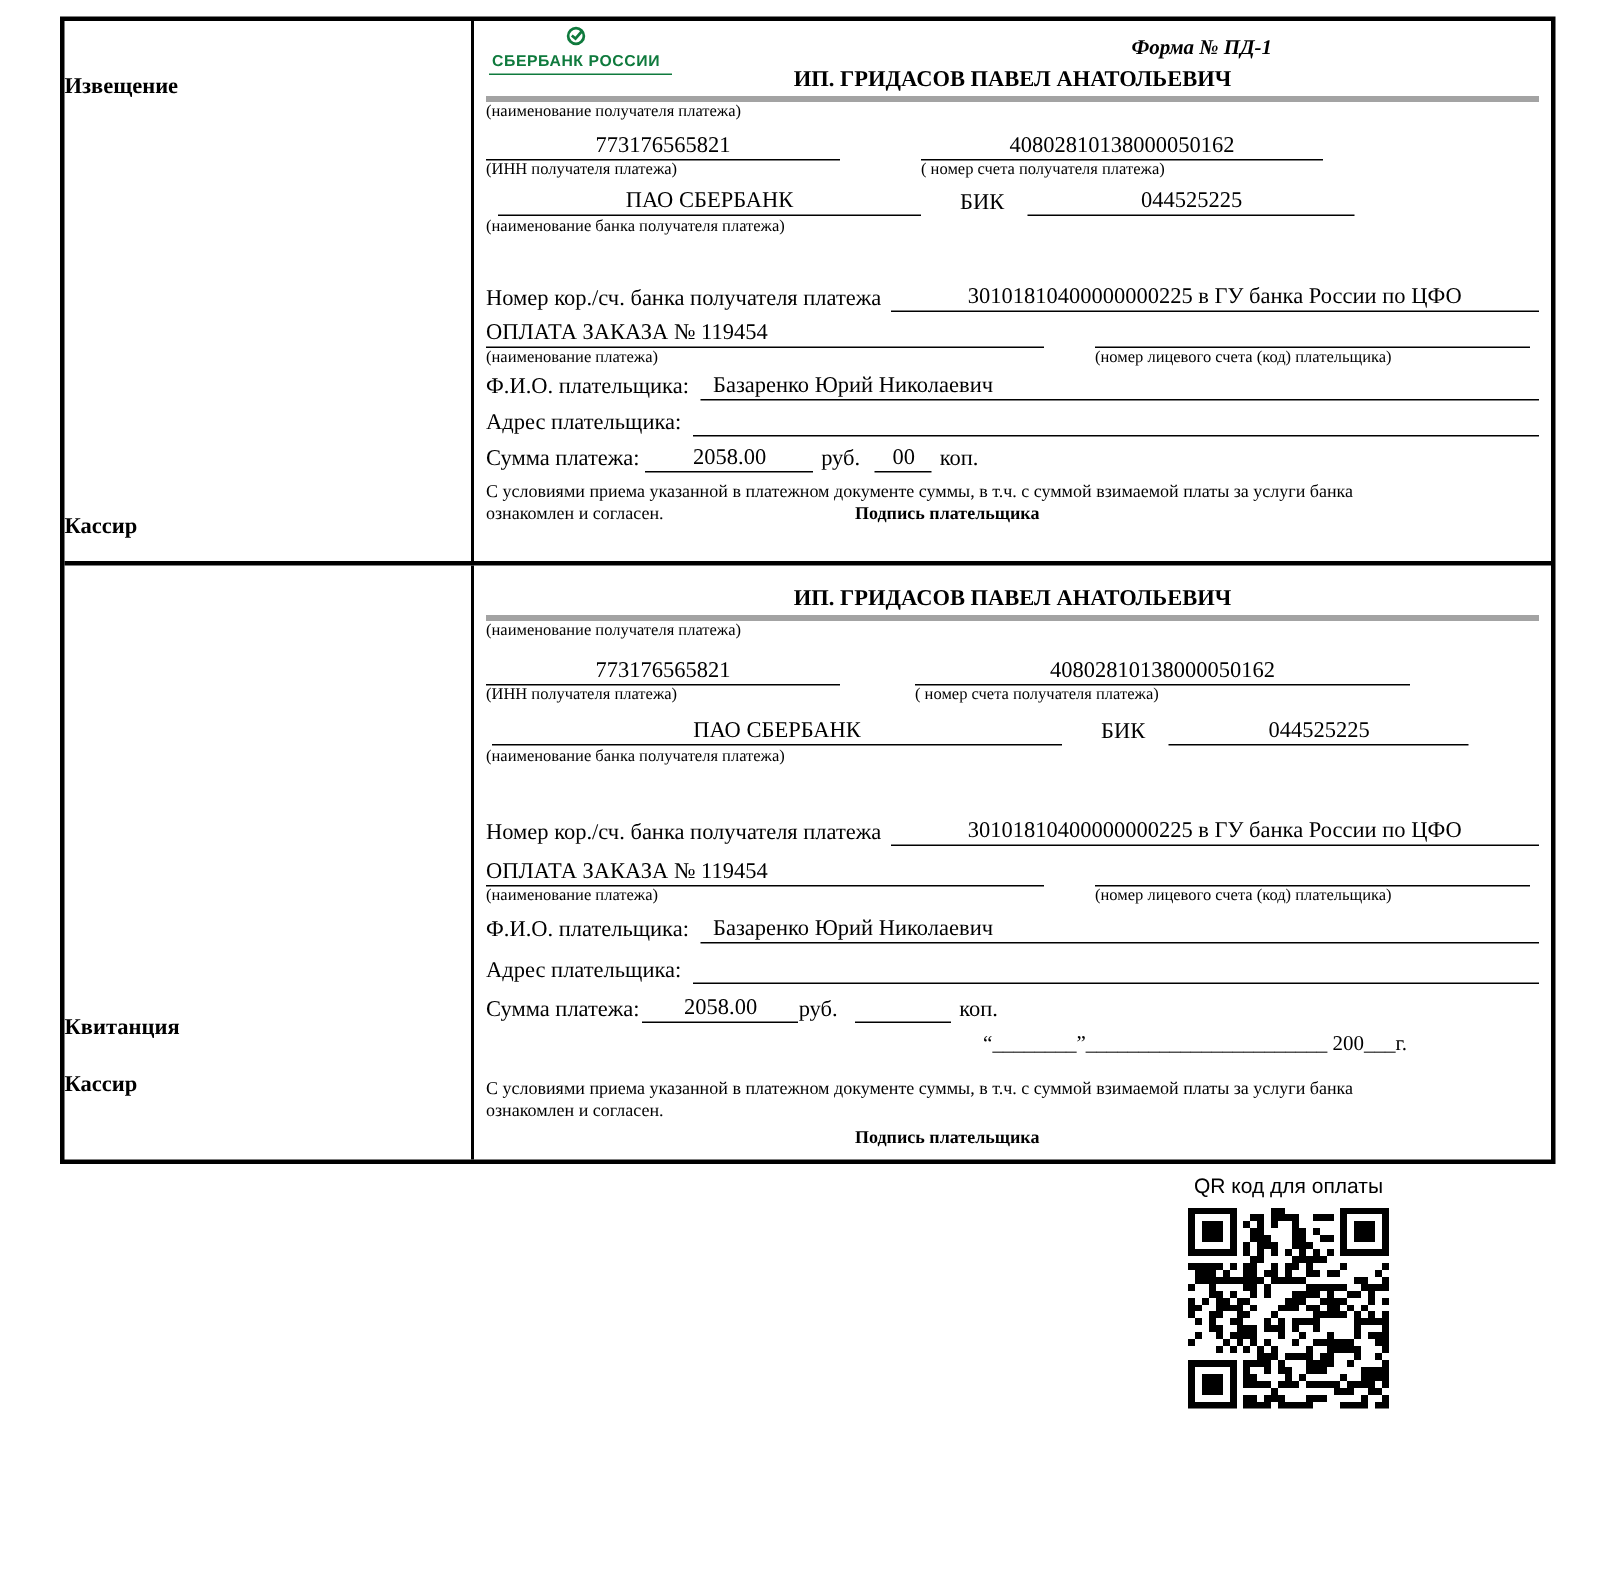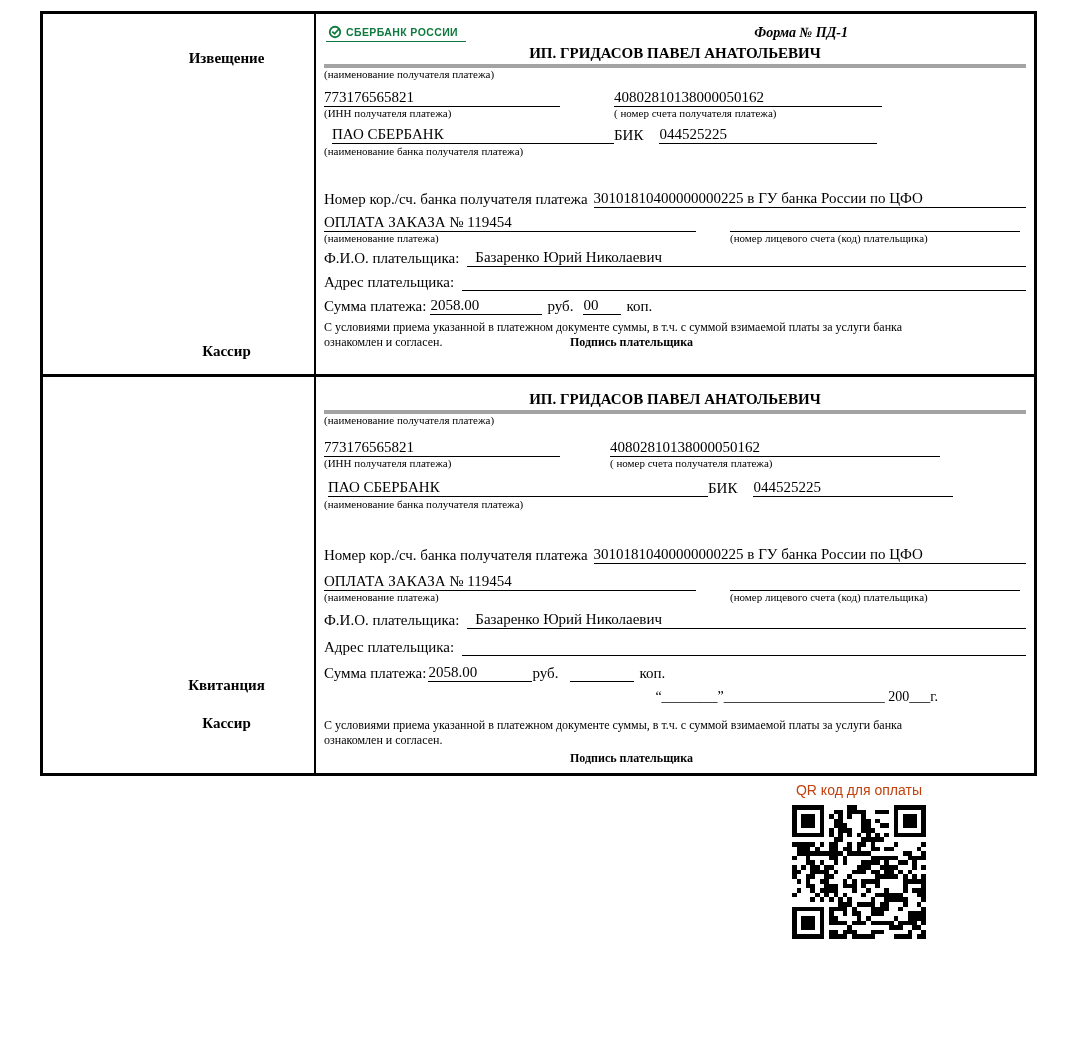--- a/index.html
+++ b/index.html
@@ -6,51 +6,51 @@
   body {
     width: 1073px; height: 1050px; position: relative;
     background: #ffffff; color: #000;
     font-family: "Liberation Serif", serif; font-size: 15px;
   }
   .sheet { position: absolute; left: 40px; top: 11px; width: 991px; border: 3px solid #000; background: #fff; }
   .section { display: flex; }
   .section-notice { height: 360px; border-bottom: 3px solid #000; }
   .section-receipt { height: 396px; }
   .left-col { width: 271px; flex: none; border-right: 2px solid #000; position: relative; }
-  .side-label { position: absolute; left: 0; width: 100%; text-align: center; font-weight: bold; font-size: 15px; padding-left: 48px; }
+  .side-label { position: absolute; left: 0; width: 100%; font-weight: bold; font-size: 15px; }
   .pos-notice { top: 36px; }
   .pos-cashier-n { bottom: 14px; }
   .pos-kvit { top: 300px; }
   .pos-cashier-r { top: 338px; }
   .right-col { flex: 1; min-width: 0; padding: 6px 8px 0 8px; position: relative; }
   .section-receipt .right-col { padding-top: 14px; }
 
   .header-row { display: flex; justify-content: space-between; align-items: center; height: 24px; margin-top: 1px; }
-  .logo { display: inline-flex; align-items: center; gap: 4px; border-bottom: 1px solid #0f7a3d; padding: 0 8px 2px 2px; margin-left: 2px; }
+  .logo { display: inline-flex; align-items: center; gap: 4px; border-bottom: 1px solid #0f7a3d; padding: 0 8px 2px 2px; margin-left: 2px; flex-direction: column; }
   .logo-icon { width: 14px; height: 14px; }
   .logo-text { color: #0f7a3d; font-family: "Liberation Sans", sans-serif; font-size: 10.5px; font-weight: bold; letter-spacing: .4px; white-space: nowrap; }
   .form-number { font-weight: bold; font-style: italic; font-size: 14px; margin-right: 178px; white-space: nowrap; }
 
   .recipient { text-align: center; font-weight: bold; font-size: 15px; border-bottom: 4px solid #a3a3a3; padding-bottom: 2px; }
   .caption { font-size: 11px; line-height: 13px; }
   .center { }
   .row { display: flex; align-items: flex-end; }
-  .blank { border-bottom: 1px solid #000; white-space: nowrap; }
+  .blank { border-bottom: 1px solid #000; text-align: center; white-space: nowrap; }
   .value { font-size: 15px; }
   .left { text-align: left; padding-left: 8px; }
 
   .r-vals { margin-top: 8px; }
   .b-inn, .c-inn { width: 236px; }
   .b-acc, .c-acc { width: 268px; margin-left: 54px; }
   .section-receipt .r-vals { margin-top: 12px; }
   .section-receipt .b-acc, .section-receipt .c-acc { width: 330px; margin-left: 50px; }
 
   .r-bank { margin-top: 6px; }
   .b-bank { width: 282px; margin-left: 8px; }
-  .bik-label { white-space: nowrap; }
+  .bik-label { margin-left: 26px; white-space: nowrap; }
   .b-bik { width: 218px; margin-left: 16px; }
   .c-bank { width: 300px; margin-top: 1px; }
   .section-receipt .r-bank { margin-top: 9px; }
   .section-receipt .b-bank { width: 380px; margin-left: 4px; }
   .section-receipt .b-bik { width: 200px; }
   .section-receipt .c-bank { width: 360px; }
 
   .r-corr { margin-top: 6px; }
   .corr-label { white-space: nowrap; }
   .b-corr { flex: 1; margin-left: 6px; margin-top: 26px; }
@@ -82,21 +82,21 @@
   .date-row { margin-top: 5px; text-align: right; padding-right: 70px; font-size: 14px; }
   .section-receipt .date-row { margin-top: 7px; padding-right: 88px; }
 
   .agreement { margin-top: 5px; font-size: 12px; line-height: 15px; width: 600px; min-height: 30px; }
   .section-receipt .agreement { margin-top: 13px; }
   .signature { font-weight: bold; font-size: 12px; }
   .sig-notice { margin-top: -15px; margin-left: 246px; }
   .sig-receipt { margin-top: 3px; margin-left: 246px; }
 
   .qr-wrap { position: absolute; left: 786px; top: 782px; width: 146px; text-align: center; font-family: "Liberation Sans", sans-serif; }
-  .qr-caption { font-size: 14px; margin-bottom: 7px; color: #c2410c; }
+  .qr-caption { font-size: 14px; margin-bottom: 7px; color: #000000; }
   .qr-box { display: inline-block; background: #fff; line-height: 0; }
 </style>
 </head>
 <body>
 
 <div class="sheet">
 
   <div class="section section-notice">
     <div class="left-col">
       <div class="side-label pos-notice">Извещение</div>

